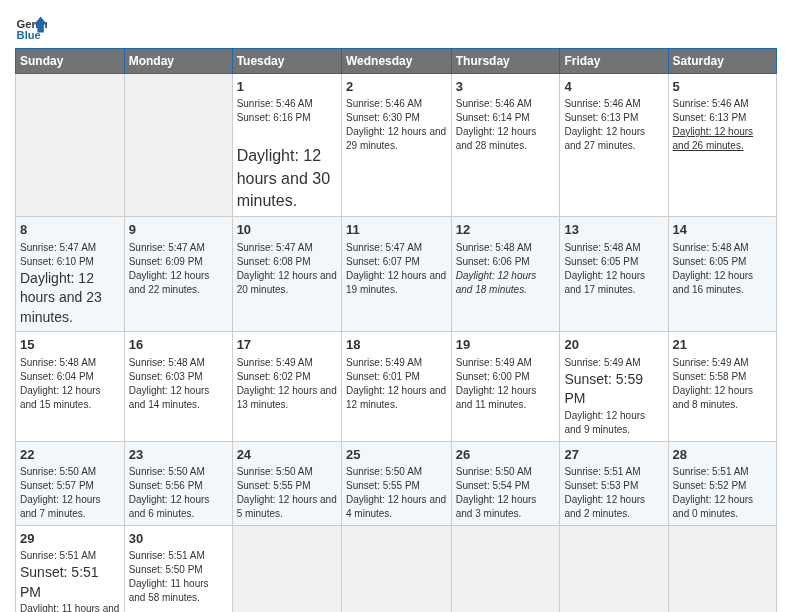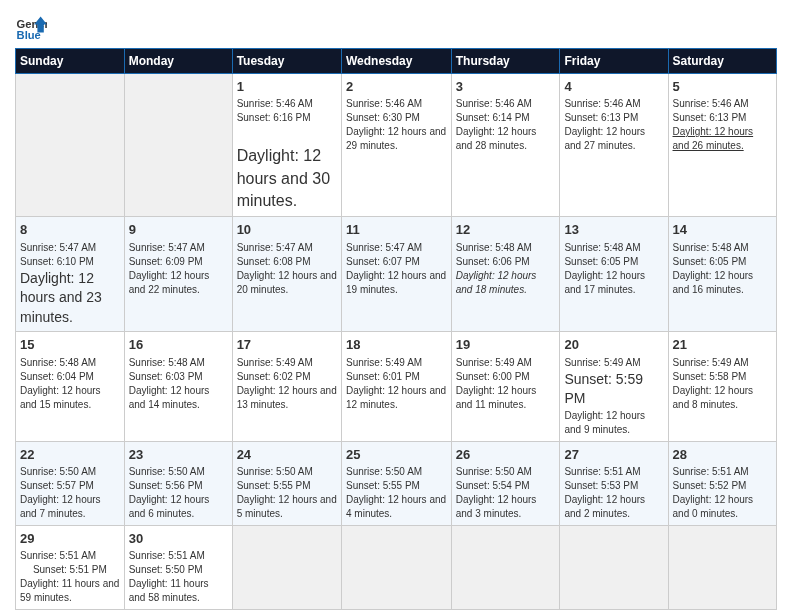--- a/index.html
+++ b/index.html
@@ -40,21 +40,21 @@
     .subtitle {
       font-size: 14px;
       color: #555;
     }
     table {
       width: 100%;
       border-collapse: collapse;
       font-size: 10.5px;
     }
     thead tr th {
-      background: #0f172a;
+      background: #737373;
       color: #fff;
       padding: 5px 4px;
       font-size: 12px;
       font-weight: bold;
       text-align: left;
       border: 1px solid #1a6ab1;
     }
     tbody tr td {
       vertical-align: top;
       padding: 4px 4px;
@@ -277,21 +277,21 @@
             <span class="day-num">28</span>
             <span style="display: block; font-size: 10px;">Sunrise: 5:51 AM</span>
             <span style="display: block; font-size: 10px;">Sunset: 5:52 PM</span>
             <span style="display: block; font-size: 10px;">Daylight: 12 hours and 0 minutes.</span>
           </td>
         </tr>
         <tr>
           <td>
             <span class="day-num">29</span>
             <span style="display: block; font-size: 10px;">Sunrise: 5:51 AM</span>
-            <span style="display: block; font-size: 10px; text-align: center;">Sunset: 5:51 PM</span>
+            <span style="display: block; font-size: 14px;">Sunset: 5:51 PM</span>
             <span style="display: block; font-size: 10px;">Daylight: 11 hours and 59 minutes.</span>
           </td>
           <td>
             <span class="day-num">30</span>
             <span style="display: block; font-size: 10px;">Sunrise: 5:51 AM</span>
             <span style="display: block; font-size: 10px;">Sunset: 5:50 PM</span>
             <span style="display: block; font-size: 10px;">Daylight: 11 hours and 58 minutes.</span>
           </td>
           <td class="empty-cell"></td>
           <td class="empty-cell"></td>

